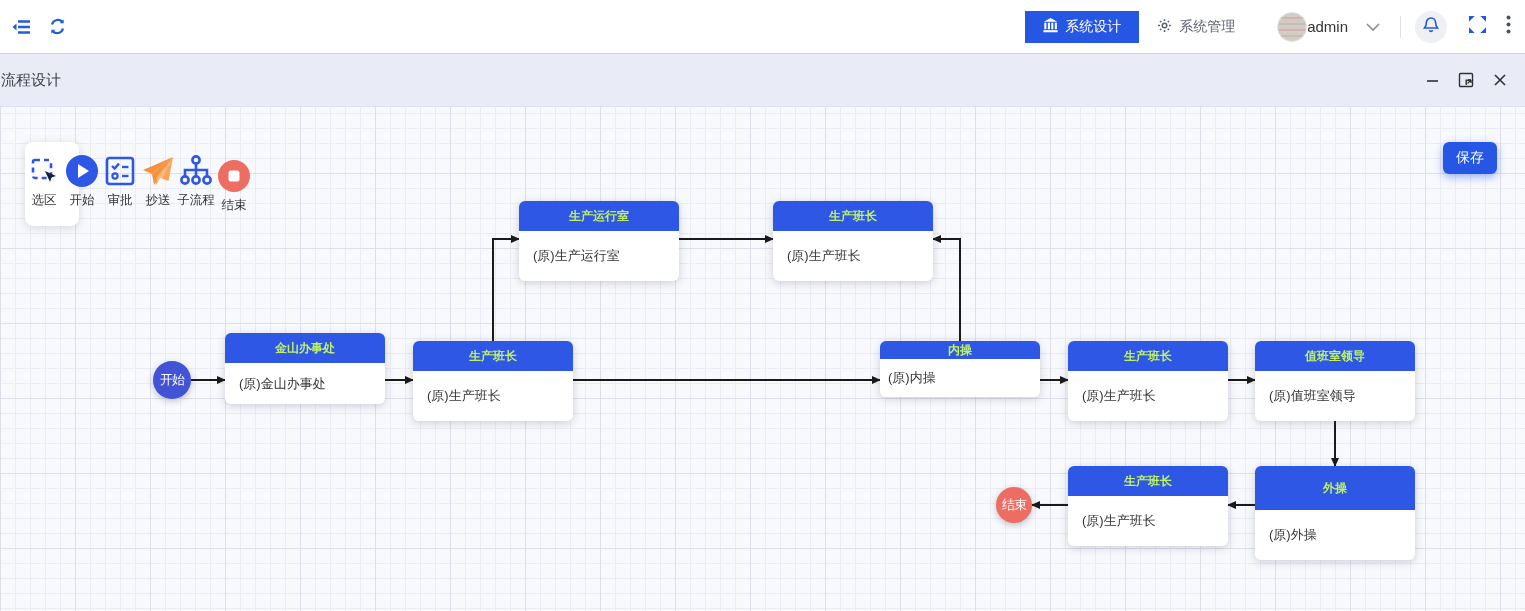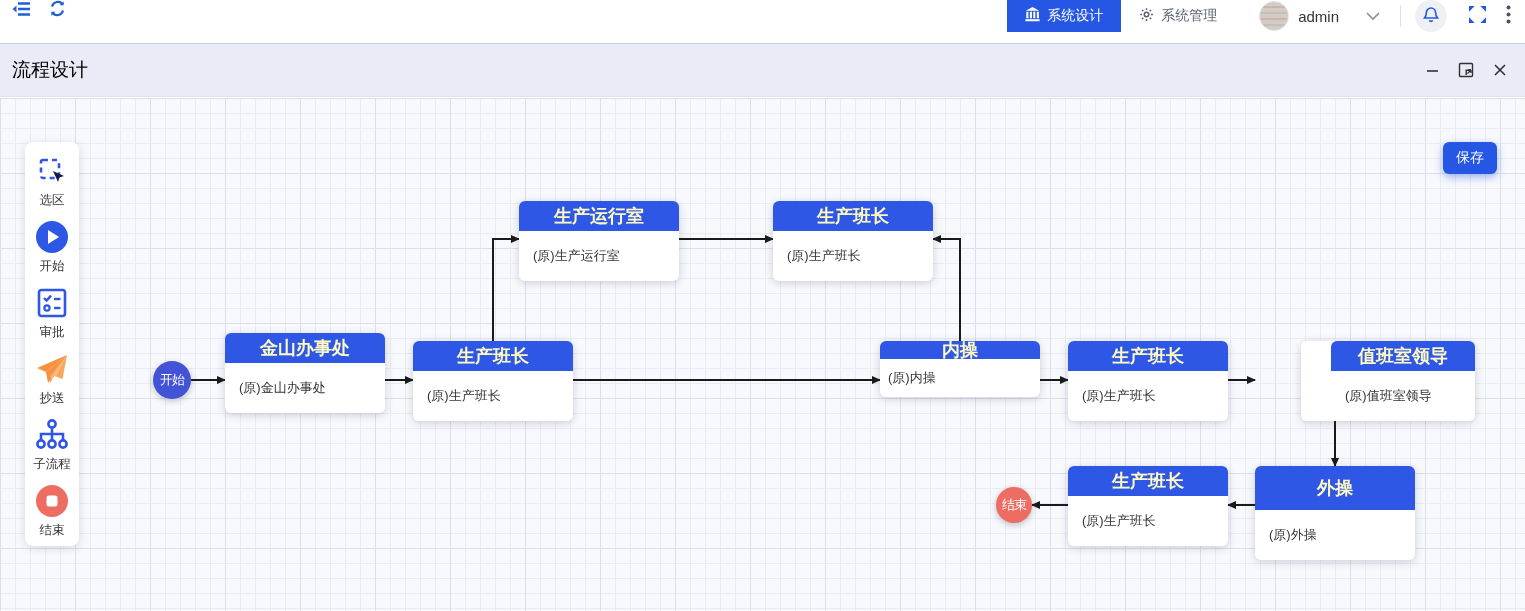--- a/index.html
+++ b/index.html
@@ -3,87 +3,87 @@
 <meta charset="utf-8">
 <style>
   html,body{margin:0;padding:0;}
   body{
     width:1525px;height:611px;overflow:hidden;position:relative;
     font-family:"Liberation Sans","DejaVu Sans",sans-serif;
     background:#fff;
   }
   
   .topbar{
-    height:43px;display:flex;align-items:flex-start;background:#fff;
+    height:53px;display:flex;align-items:center;background:#fff;
     position:relative;z-index:5;
   }
   .topbar-left{display:flex;align-items:center;gap:18px;padding-left:12px;}
   .icon-btn{display:flex;align-items:center;justify-content:center;cursor:pointer;background:none;border:none;padding:0;}
   .topbar-right{margin-left:auto;display:flex;align-items:stretch;}
   .tab{display:flex;align-items:center;gap:7px;padding:0 18px;font-size:14px;color:#5c6270;cursor:pointer;}
   .tab.active{background:#2557e4;color:#fff;}
-  .user-box{display:flex;align-items:center;gap:9px;padding:0 14px 0 24px;cursor:pointer;}
+  .user-box{display:flex;align-items:center;padding:0 14px 0 24px;cursor:pointer;}
   .avatar{
     width:28px;height:28px;border-radius:50%;overflow:hidden;flex:none;
     background:
       repeating-linear-gradient(0deg,#e8e4e0 0 4px,#d9d4d0 4px 6px,#e8e4e0 6px 10px,#e4c9c4 10px 12px),
       #e8e4e0;
     background-blend-mode:multiply;
     border:1px solid #e3e3e3;
   }
   .user-name{font-size:15px;color:#333;}
   .chev{margin-left:18px;}
   .v-divider{width:1px;background:#dcdfe6;height:22px;align-self:center;margin:0 14px 0 6px;}
   .bell-wrap{width:32px;height:32px;border-radius:50%;background:#eef0f4;display:flex;align-items:center;justify-content:center;align-self:center;cursor:pointer;}
   .expand-wrap{align-self:center;margin:0 20px 0 22px;cursor:pointer;}
   .kebab-wrap{align-self:center;margin-right:14px;cursor:pointer;}
   
   .panel-header{
     height:52px;background:#e9ecf6;border-top:1px solid #ccd2df;border-bottom:1px solid #dde1ea;
     display:flex;align-items:center;position:relative;z-index:4;
   }
-  .panel-title{font-size:19px;color:#000000;padding-left:12px;}
+  .panel-title{font-size:15px;color:#404040;padding-left:1px;}
   .win-controls{margin-left:auto;display:flex;align-items:center;gap:12px;padding-right:14px;}
   .win-btn{width:22px;height:22px;display:flex;align-items:center;justify-content:center;cursor:pointer;color:#303133;background:none;border:none;padding:0;}
   
   .canvas{
     position:absolute;left:0;top:98px;width:1525px;height:513px;
     background-color:#f8f9fc;
     background-image:
       linear-gradient(#dcdfe9 1px, transparent 1px),
       linear-gradient(90deg,#dcdfe9 1px, transparent 1px),
       linear-gradient(#e9ecf3 1px, transparent 1px),
       linear-gradient(90deg,#e9ecf3 1px, transparent 1px);
     background-size:75px 75px,75px 75px,15px 15px,15px 15px;
   }
   
   .palette{
     position:absolute;left:25px;top:44px;width:54px;
     background:#fff;border-radius:8px;box-shadow:0 2px 10px rgba(60,70,100,.18);
-    padding:10px 0 8px;display:flex;flex-direction:column;align-items:center;
+    padding:10px 0 8px;display:flex;align-items:center;
   }
   .p-item{display:flex;flex-direction:column;align-items:center;margin-bottom:10px;cursor:grab;}
   .p-item:last-child{margin-bottom:0;}
   .p-icon{width:38px;height:38px;display:flex;align-items:center;justify-content:center;}
   .p-label{font-size:12.5px;color:#333;margin-top:2px;line-height:16px;white-space:nowrap;}
   
   .save-btn{
     position:absolute;right:28px;top:44px;width:54px;height:32px;
     background:#2557e4;color:#fff;font-size:14px;border:none;border-radius:6px;
     box-shadow:0 3px 8px rgba(37,87,228,.45);cursor:pointer;
     display:flex;align-items:center;justify-content:center;
     font-family:inherit;
   }
   
   .node{
     position:absolute;width:160px;border-radius:6px;background:#fff;
     box-shadow:0 2px 8px rgba(50,60,90,.22);cursor:move;
   }
   .node-title{
-    height:30px;background:#2e57e5;color:#fef9c3;font-size:18px;font-weight:600;
+    height:30px;background:#2e57e5;color:#bef264;font-size:12px;font-weight:600;
     border-radius:6px 6px 0 0;display:flex;align-items:center;justify-content:center;
   }
   .node-body{
     height:50px;display:flex;align-items:center;padding-left:14px;
     font-size:13px;color:#333;border-radius:0 0 6px 6px;
   }
   .endpoint{
     position:absolute;border-radius:50%;color:#fff;font-size:13px;
     display:flex;align-items:center;justify-content:center;cursor:move;
     box-shadow:0 2px 6px rgba(50,60,90,.3);letter-spacing:-1px;
@@ -291,35 +291,35 @@
       <div class="node" style="left: 519px; top: 103px; width: 160px;">
         <div class="node-title" style="height: 30px; background: rgb(46, 87, 229);">生产运行室</div>
         <div class="node-body" style="height: 50px;">(原)生产运行室</div>
       </div>
       <div class="node" style="left: 773px; top: 103px; width: 160px;">
         <div class="node-title" style="height: 30px; background: rgb(46, 87, 229);">生产班长</div>
         <div class="node-body" style="height: 50px;">(原)生产班长</div>
       </div>
       <div class="node" style="left: 225px; top: 235px; width: 160px;">
         <div class="node-title" style="height: 30px; background: rgb(46, 87, 229);">金山办事处</div>
-        <div class="node-body" style="height: 50px;">(原)金山办事处</div>
+        <div class="node-body" style="height: 41px;">(原)金山办事处</div>
       </div>
       <div class="node" style="left: 413px; top: 243px; width: 160px;">
         <div class="node-title" style="height: 30px; background: rgb(46, 87, 229);">生产班长</div>
         <div class="node-body" style="height: 50px;">(原)生产班长</div>
       </div>
       <div class="node" style="left: 880px; top: 243px; width: 160px;">
         <div class="node-title" style="height: 18px; background: rgb(46, 87, 229);">内操</div>
         <div class="node-body" style="height: 38px; padding-left: 8px;">(原)内操</div>
       </div>
       <div class="node" style="left: 1068px; top: 243px; width: 160px;">
         <div class="node-title" style="height: 30px; background: rgb(46, 87, 229);">生产班长</div>
         <div class="node-body" style="height: 50px;">(原)生产班长</div>
       </div>
-      <div class="node" style="left: 1301px; top: 243px; width: 144px; padding-left: 30px;">
+      <div class="node" style="left: 1255px; top: 243px; width: 160px;">
         <div class="node-title" style="height: 30px; background: rgb(46, 87, 229);">值班室领导</div>
         <div class="node-body" style="height: 50px;">(原)值班室领导</div>
       </div>
       <div class="node" style="left: 1068px; top: 368px; width: 160px;">
         <div class="node-title" style="height: 30px; background: rgb(46, 87, 229);">生产班长</div>
         <div class="node-body" style="height: 50px;">(原)生产班长</div>
       </div>
       <div class="node" style="left: 1255px; top: 368px; width: 160px;">
         <div class="node-title" style="height: 44px; background: rgb(46, 87, 229);">外操</div>
         <div class="node-body" style="height: 50px;">(原)外操</div>

